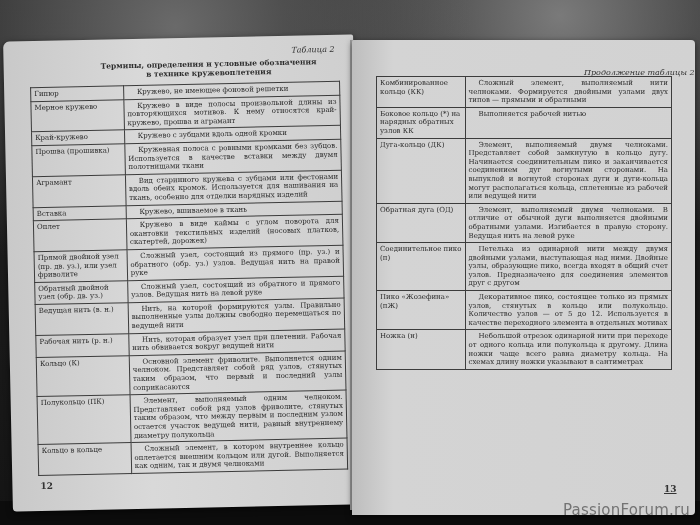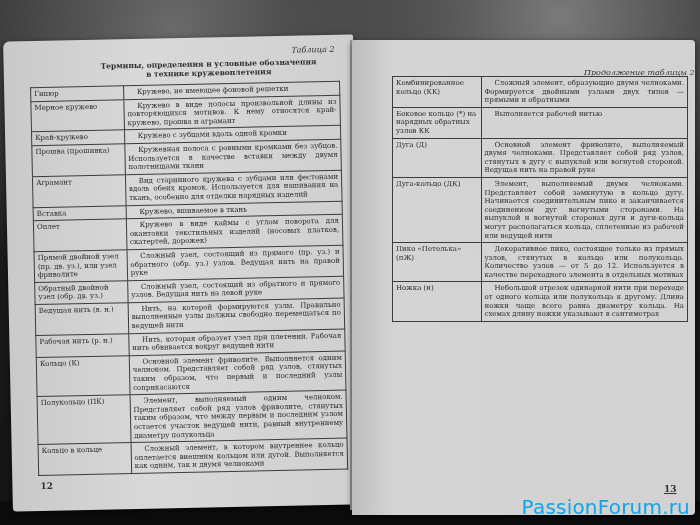--- a/index.html
+++ b/index.html
@@ -20,21 +20,21 @@
     border-radius:2px 4px 4px 0; box-shadow: 0 2px 6px rgba(0,0,0,.6); }
   .gutter { position:absolute; left:350px; top:40px; width:10px; height:470px;
     background:linear-gradient(90deg,#9a9a9a,#cfcfcf); }
   .caption-label { position:absolute; font-style:italic; font-size:8px; color:#333; }
   .table-title { position:absolute; text-align:center; font-weight:bold; font-size:7.5px; line-height:9px; color:#2e2e2e; }
   table.terms { position:absolute; border-collapse:collapse; font-size:7px; line-height:8.6px; color:#2b2b2b; }
   table.terms td { border:1px solid #3c3c3c; vertical-align:top; padding:2px 3px; }
   table.terms td.term { width:30%; }
   table.terms td.def { text-indent:10px; text-align:justify; }
   .page-num { position:absolute; font-size:9px; font-weight:bold; color:#333; }
-  .watermark { position:absolute; right:10px; bottom:6px; color:#0ea5e9; font-family:"DejaVu Sans", sans-serif; font-size:20px; letter-spacing:.2px;margin-top:36px; }
+  .watermark { position:absolute; right:10px; bottom:6px; color:#737373; font-family:"DejaVu Sans", sans-serif; font-size:15px; letter-spacing:.2px;margin-top:36px; }
 </style>
 </head>
 <body>
 
 <div class="bg-texture"></div>
 <div class="book-shadow"></div>
 
 <div class="page left">
   <div class="caption-label" style="left:288px; top:10px;">Таблица 2</div>
   <div class="table-title" style="left:80px; top:22px; width:250px;">
@@ -101,40 +101,44 @@
         </tr>
       </tbody>
   </table>
   <div class="page-num" style="left:28px; top:440px;">12</div>
 </div>
 
 <div class="gutter"></div>
 
 <div class="page right">
   <div class="caption-label" style="left:232px; top:28px;">Продолжение таблицы 2</div>
-  <table class="terms" style="left:40px; top:36px; width:296px;">
+  <table class="terms" style="left:24px; top:36px; width:296px;">
     <tbody id="right-rows">
         <tr>
           <td class="term">Комбинированное кольцо (КК)</td>
-          <td class="def">Сложный элемент, образующие двумя челноками. Формируется двойными узлами двух типов — прямыми и обратными</td>
+          <td class="def">Сложный элемент, выполняемый нити челноками. Формируется двойными узлами двух типов — прямыми и обратными</td>
         </tr>
         <tr>
           <td class="term">Боковое кольцо (*) на нарядных обратных узлов КК</td>
           <td class="def">Выполняется рабочей нитью</td>
         </tr>
         <tr>
-          <td class="term">Дуга (Д)</td>
-          <td class="def">Основной элемент фриволите, выполняемый двумя челноками. Представляет собой ряд узлов, стянутых в дугу с выпуклой или вогнутой стороной. Ведущая нить на правой руке</td>
-        </tr>
-        <tr>
           <td class="term">Дуга-кольцо (ДК)</td>
           <td class="def">Элемент, выполняемый двумя челноками. Представляет собой замкнутую в кольцо дугу. Начинается соединительным пико и заканчивается соединением дуг вогнутыми сторонами. На выпуклой и вогнутой сторонах дуги и дуги-кольца могут располагаться кольца, сплетенные из рабочей или ведущей нити</td>
         </tr>
         <tr>
-          <td class="term">Пико «Петелька» (пЖ)</td>
+          <td class="term">Обратная дуга (ОД)</td>
+          <td class="def">Элемент, выполняемый двумя челноками. В отличие от обычной дуги выполняется двойными обратными узлами. Изгибается в правую сторону. Ведущая нить на левой руке</td>
+        </tr>
+        <tr>
+          <td class="term">Соединительное пико (п)</td>
+          <td class="def">Петелька из одинарной нити между двумя двойными узлами, выступающая над ними. Двойные узлы, образующие пико, всегда входят в общий счет узлов. Предназначено для соединения элементов друг с другом</td>
+        </tr>
+        <tr>
+          <td class="term">Пико «Жозефина» (пЖ)</td>
           <td class="def">Декоративное пико, состоящее только из прямых узлов, стянутых в кольцо или полукольцо. Количество узлов — от 5 до 12. Используется в качестве переходного элемента в отдельных мотивах</td>
         </tr>
         <tr>
           <td class="term">Ножка (н)</td>
           <td class="def">Небольшой отрезок одинарной нити при переходе от одного кольца или полукольца к другому. Длина ножки чаще всего равна диаметру кольца. На схемах длину ножки указывают в сантиметрах</td>
         </tr>
       </tbody>
   </table>
   <div class="page-num" style="left:312px; top:444px;text-decoration:underline;">13</div>
 </div>

